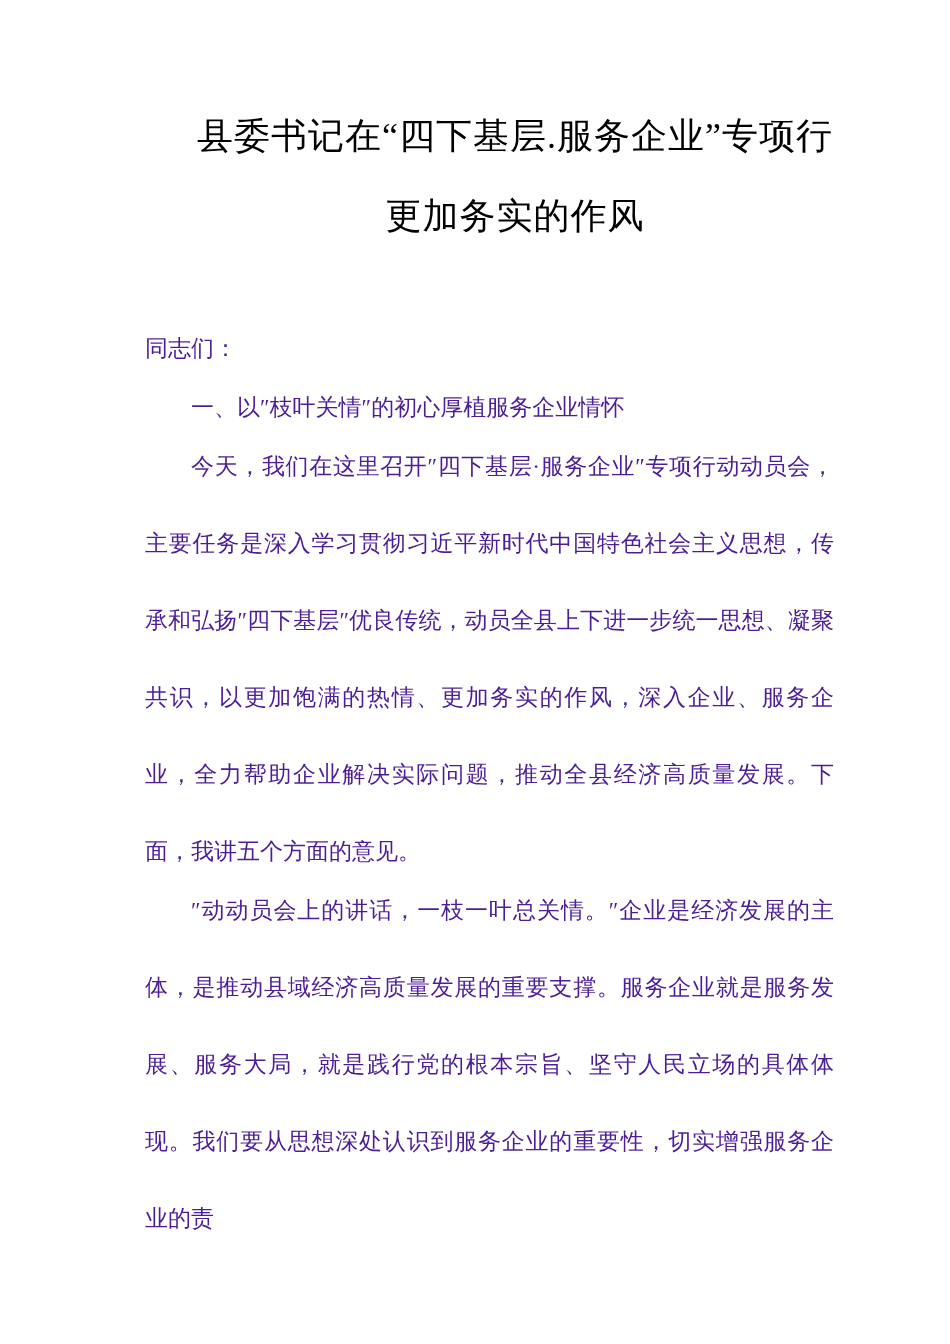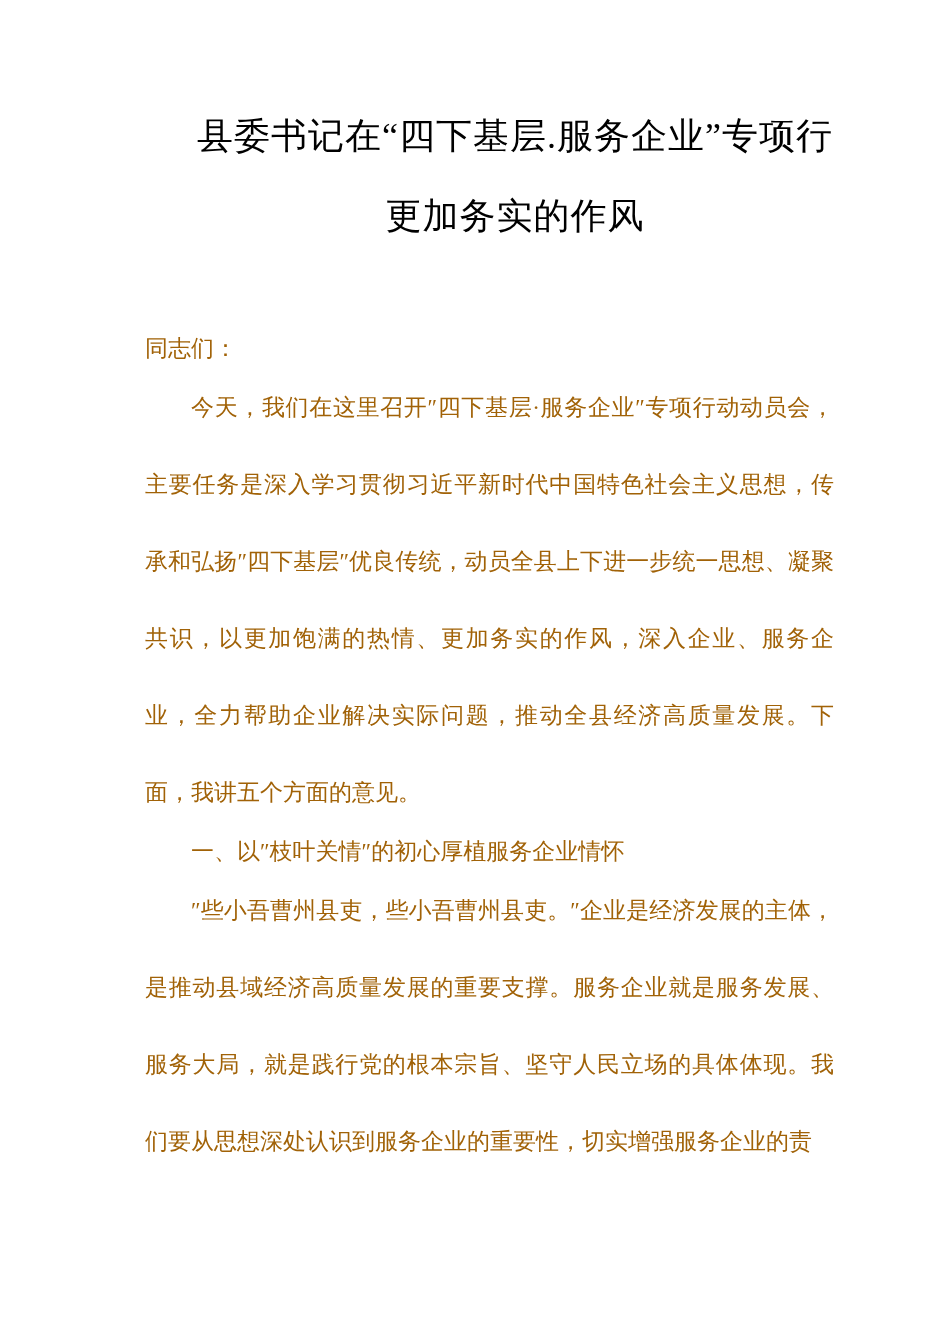--- a/index.html
+++ b/index.html
@@ -36,21 +36,21 @@
     margin-top: 54px;
     width: 689px;
   }
   .doc-body p {
     margin: 0;
     font-size: 23px;
     line-height: 77px;
     text-align: justify;
     text-justify: inter-ideograph;
     word-break: normal;
-    color: #a16207;
+    color: #4c1d95;
   }
   .doc-body p + p {
     margin-top: -18px;
   }
   .doc-body p.indent {
     text-indent: 2em;
   }
   .doc-body p.no-indent {
     text-indent: 0;
   }
@@ -60,18 +60,18 @@
 
 <div class="page">
 
   <h1 class="doc-title">
     <div class="title-line">县委书记在“四下基层.服务企业”专项行</div>
     <div class="title-line">更加务实的作风</div>
   </h1>
 
   <div class="doc-body">
     <p class="no-indent">同志们：</p>
+    <p class="indent">一、以″枝叶关情″的初心厚植服务企业情怀</p>
     <p class="indent">今天，我们在这里召开″四下基层·服务企业″专项行动动员会，主要任务是深入学习贯彻习近平新时代中国特色社会主义思想，传承和弘扬″四下基层″优良传统，动员全县上下进一步统一思想、凝聚共识，以更加饱满的热情、更加务实的作风，深入企业、服务企业，全力帮助企业解决实际问题，推动全县经济高质量发展。下面，我讲五个方面的意见。</p>
-    <p class="indent">一、以″枝叶关情″的初心厚植服务企业情怀</p>
-    <p class="indent">″些小吾曹州县吏，些小吾曹州县吏。″企业是经济发展的主体，是推动县域经济高质量发展的重要支撑。服务企业就是服务发展、服务大局，就是践行党的根本宗旨、坚守人民立场的具体体现。我们要从思想深处认识到服务企业的重要性，切实增强服务企业的责</p>
+    <p class="indent">″动动员会上的讲话，一枝一叶总关情。″企业是经济发展的主体，是推动县域经济高质量发展的重要支撑。服务企业就是服务发展、服务大局，就是践行党的根本宗旨、坚守人民立场的具体体现。我们要从思想深处认识到服务企业的重要性，切实增强服务企业的责</p>
   </div>
 
 </div>
 
 </body></html>

